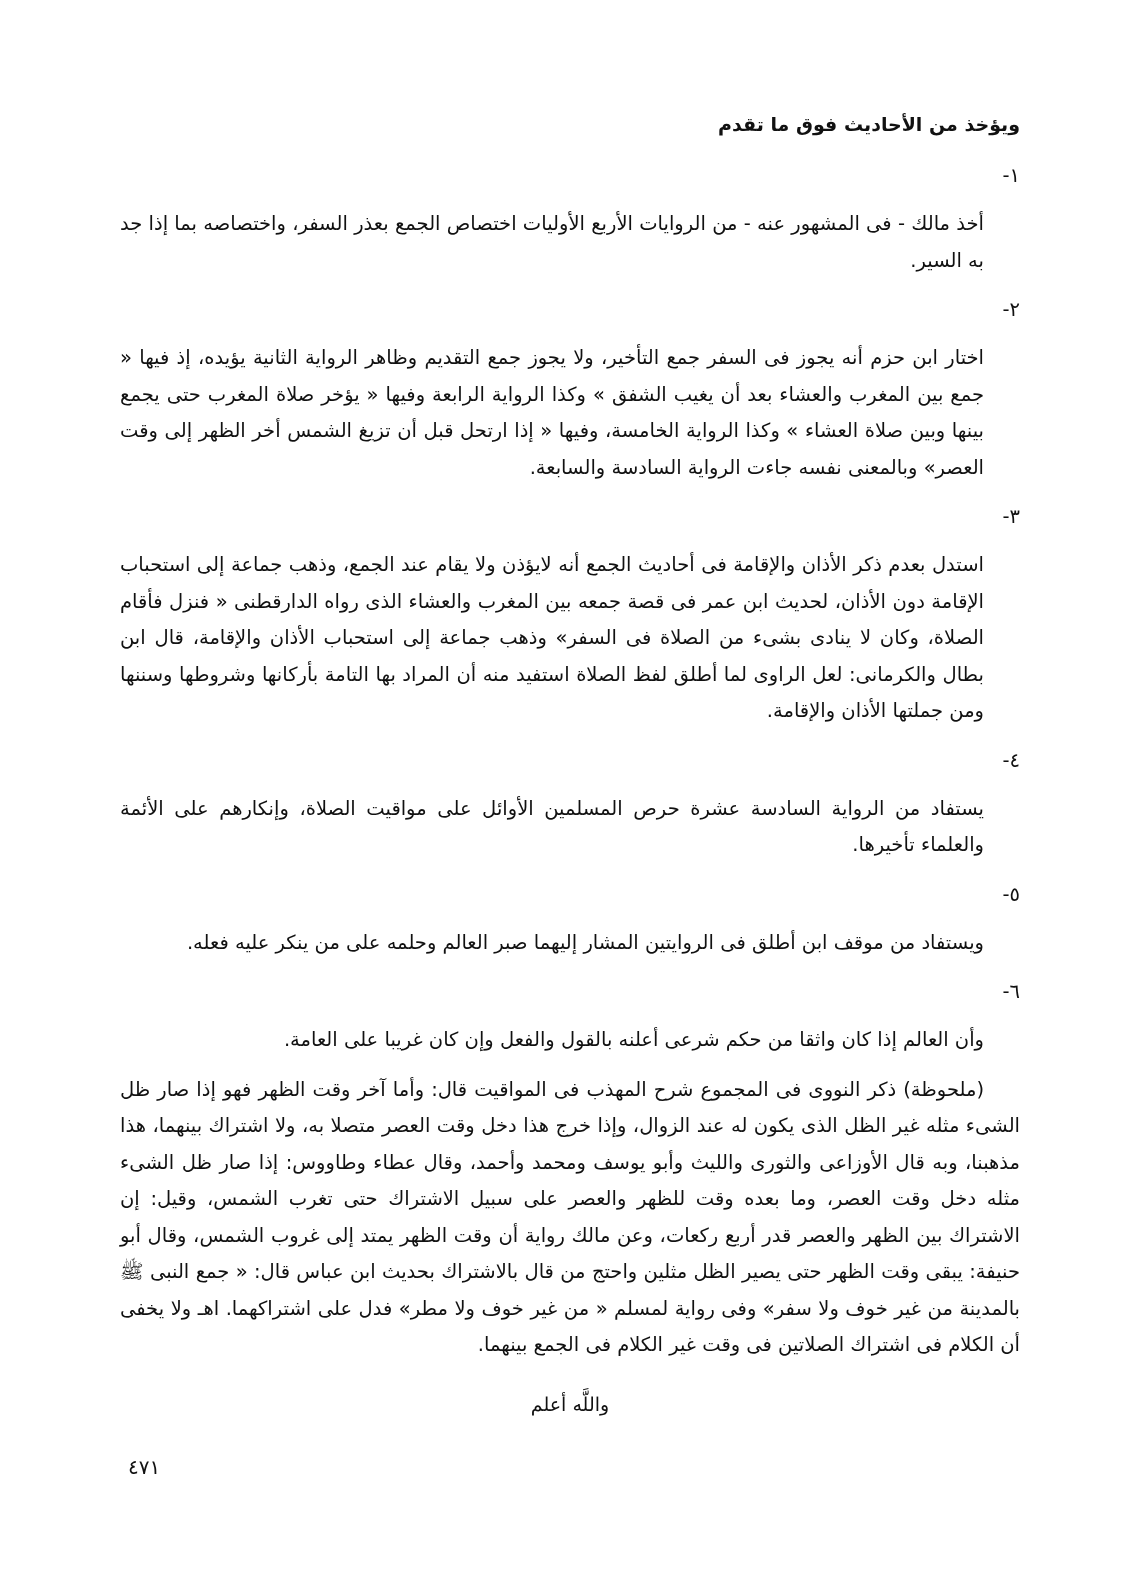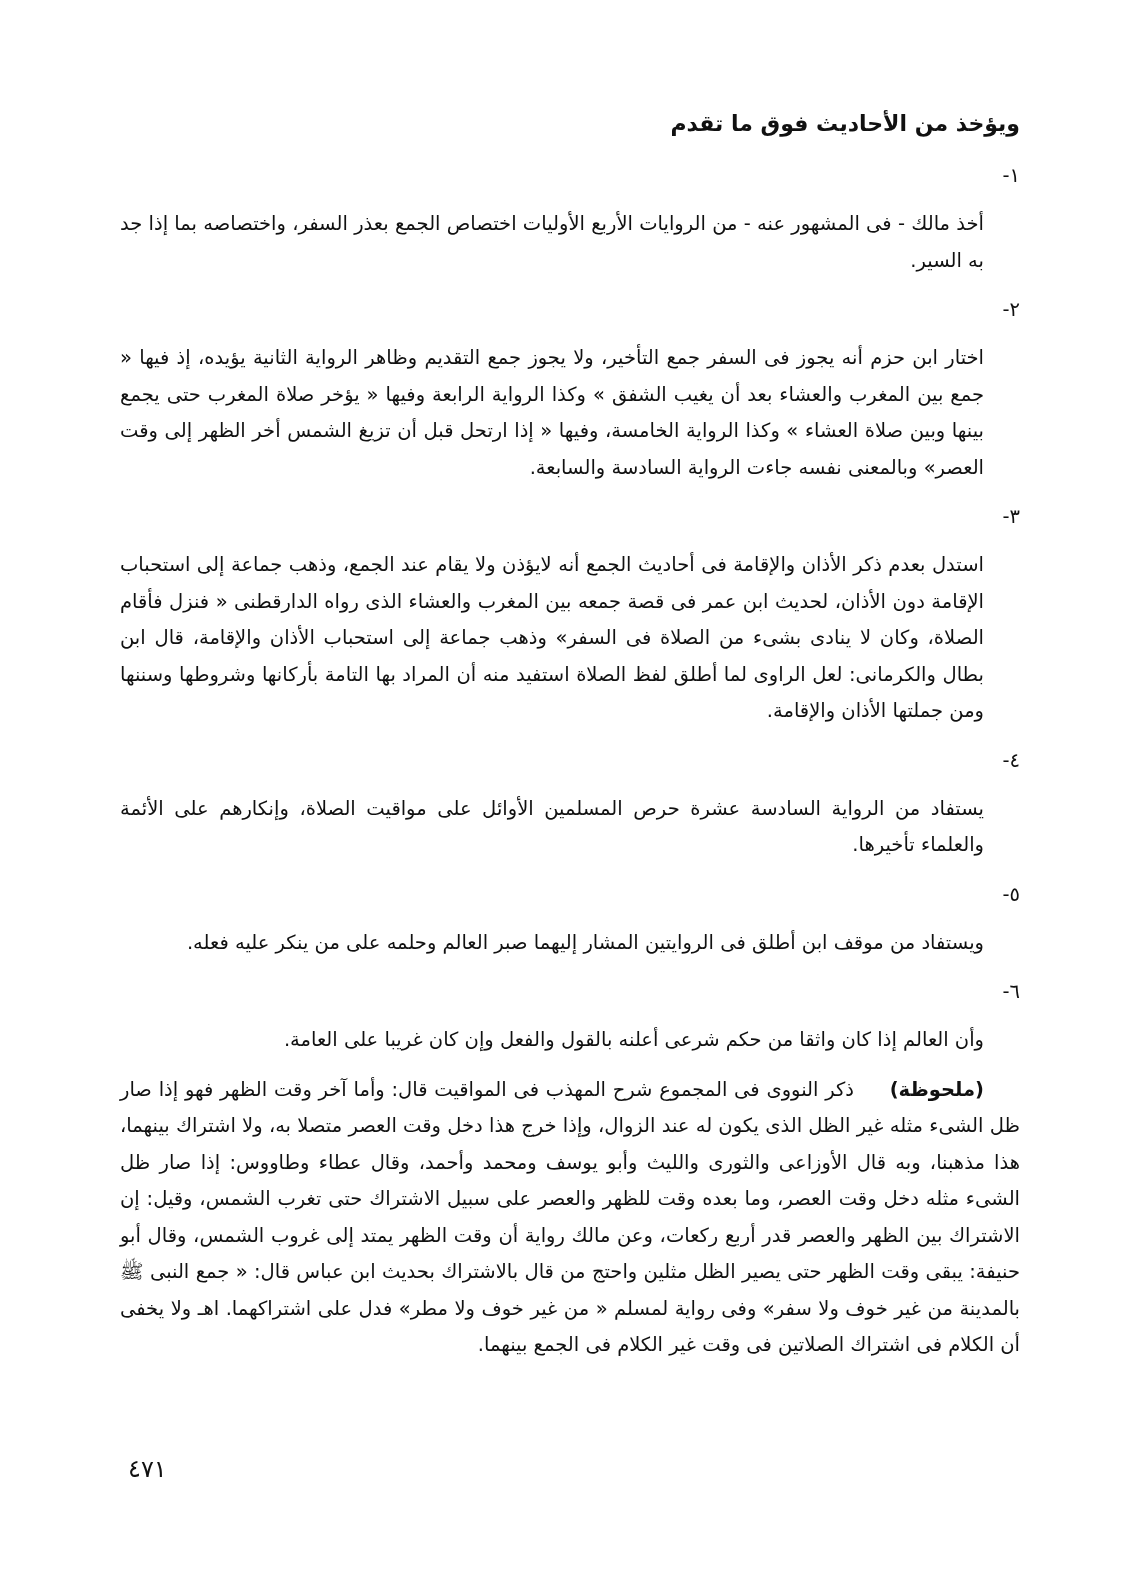--- a/index.html
+++ b/index.html
@@ -20,21 +20,21 @@
       left: 120px;
       top: 100px;
       width: 900px;
       direction: rtl;
       text-align: justify;
       font-size: 19.5px;
       line-height: 36.5px;
     }
     .heading {
       font-weight: bold;
-      font-size: 22px;
+      font-size: 19px;
       margin: 0 0 10px 0;
       line-height: 48px;
       text-align: right;
     }
     .item {
       display: flex;
       flex-direction: row;
       margin: 0 0 13px 0;
     }
     .item .num {
@@ -48,34 +48,33 @@
       text-align-last: right;
       margin-top: 48px;
     }
     .note {
       margin-top: 6px;
       text-indent: 36px;
       text-align: justify;
       text-align-last: right;
     }
     .note .note-label {
-      font-weight: bold;
-      margin-left: 29px;
+      font-weight: normal;
     }
     .closing {
       text-align: center;
       margin-top: 22px;
       font-size: 19px;
       font-family: "DejaVu Serif", serif;
     }
     .page-number {
       position: absolute;
       left: 128px;
       top: 1455px;
-      font-size: 24px;
+      font-size: 20px;
       font-family: "DejaVu Sans", sans-serif;
       direction: rtl;
     }
   </style>
 </head>
 <body>
 
 <div class="page">
   <div class="heading">ويؤخذ من الأحاديث فوق ما تقدم</div>
 
@@ -104,15 +103,16 @@
     <span class="body">ويستفاد من موقف ابن أطلق فى الروايتين المشار إليهما صبر العالم وحلمه على من ينكر عليه فعله.</span>
   </div>
 
   <div class="item">
     <span class="num">٦-</span>
     <span class="body">وأن العالم إذا كان واثقا من حكم شرعى أعلنه بالقول والفعل وإن كان غريبا على العامة.</span>
   </div>
 
   <div class="note"><span class="note-label">(ملحوظة)</span><span> ذكر النووى فى المجموع شرح المهذب فى المواقيت قال:  وأما آخر وقت الظهر فهو إذا صار ظل الشىء مثله غير الظل الذى يكون له عند الزوال، وإذا خرج هذا دخل وقت العصر متصلا به، ولا اشتراك بينهما، هذا مذهبنا، وبه قال الأوزاعى والثورى والليث وأبو يوسف ومحمد وأحمد، وقال عطاء وطاووس: إذا صار ظل الشىء مثله دخل وقت العصر، وما بعده وقت للظهر والعصر على سبيل الاشتراك حتى تغرب الشمس، وقيل: إن الاشتراك بين الظهر والعصر قدر أربع ركعات، وعن مالك رواية أن وقت الظهر يمتد إلى غروب الشمس، وقال أبو حنيفة: يبقى وقت الظهر حتى يصير الظل مثلين واحتج من قال بالاشتراك بحديث ابن عباس قال: « جمع النبى ﷺ بالمدينة من غير خوف ولا سفر» وفى رواية لمسلم « من غير خوف ولا مطر» فدل على اشتراكهما. اهـ ولا يخفى أن الكلام فى اشتراك الصلاتين فى وقت غير الكلام فى الجمع بينهما.</span></div>
 
+  <div class="closing">واللَّه أعلم</div>
 </div>
 
 <div class="page-number">٤٧١</div>
 
 </body></html>

